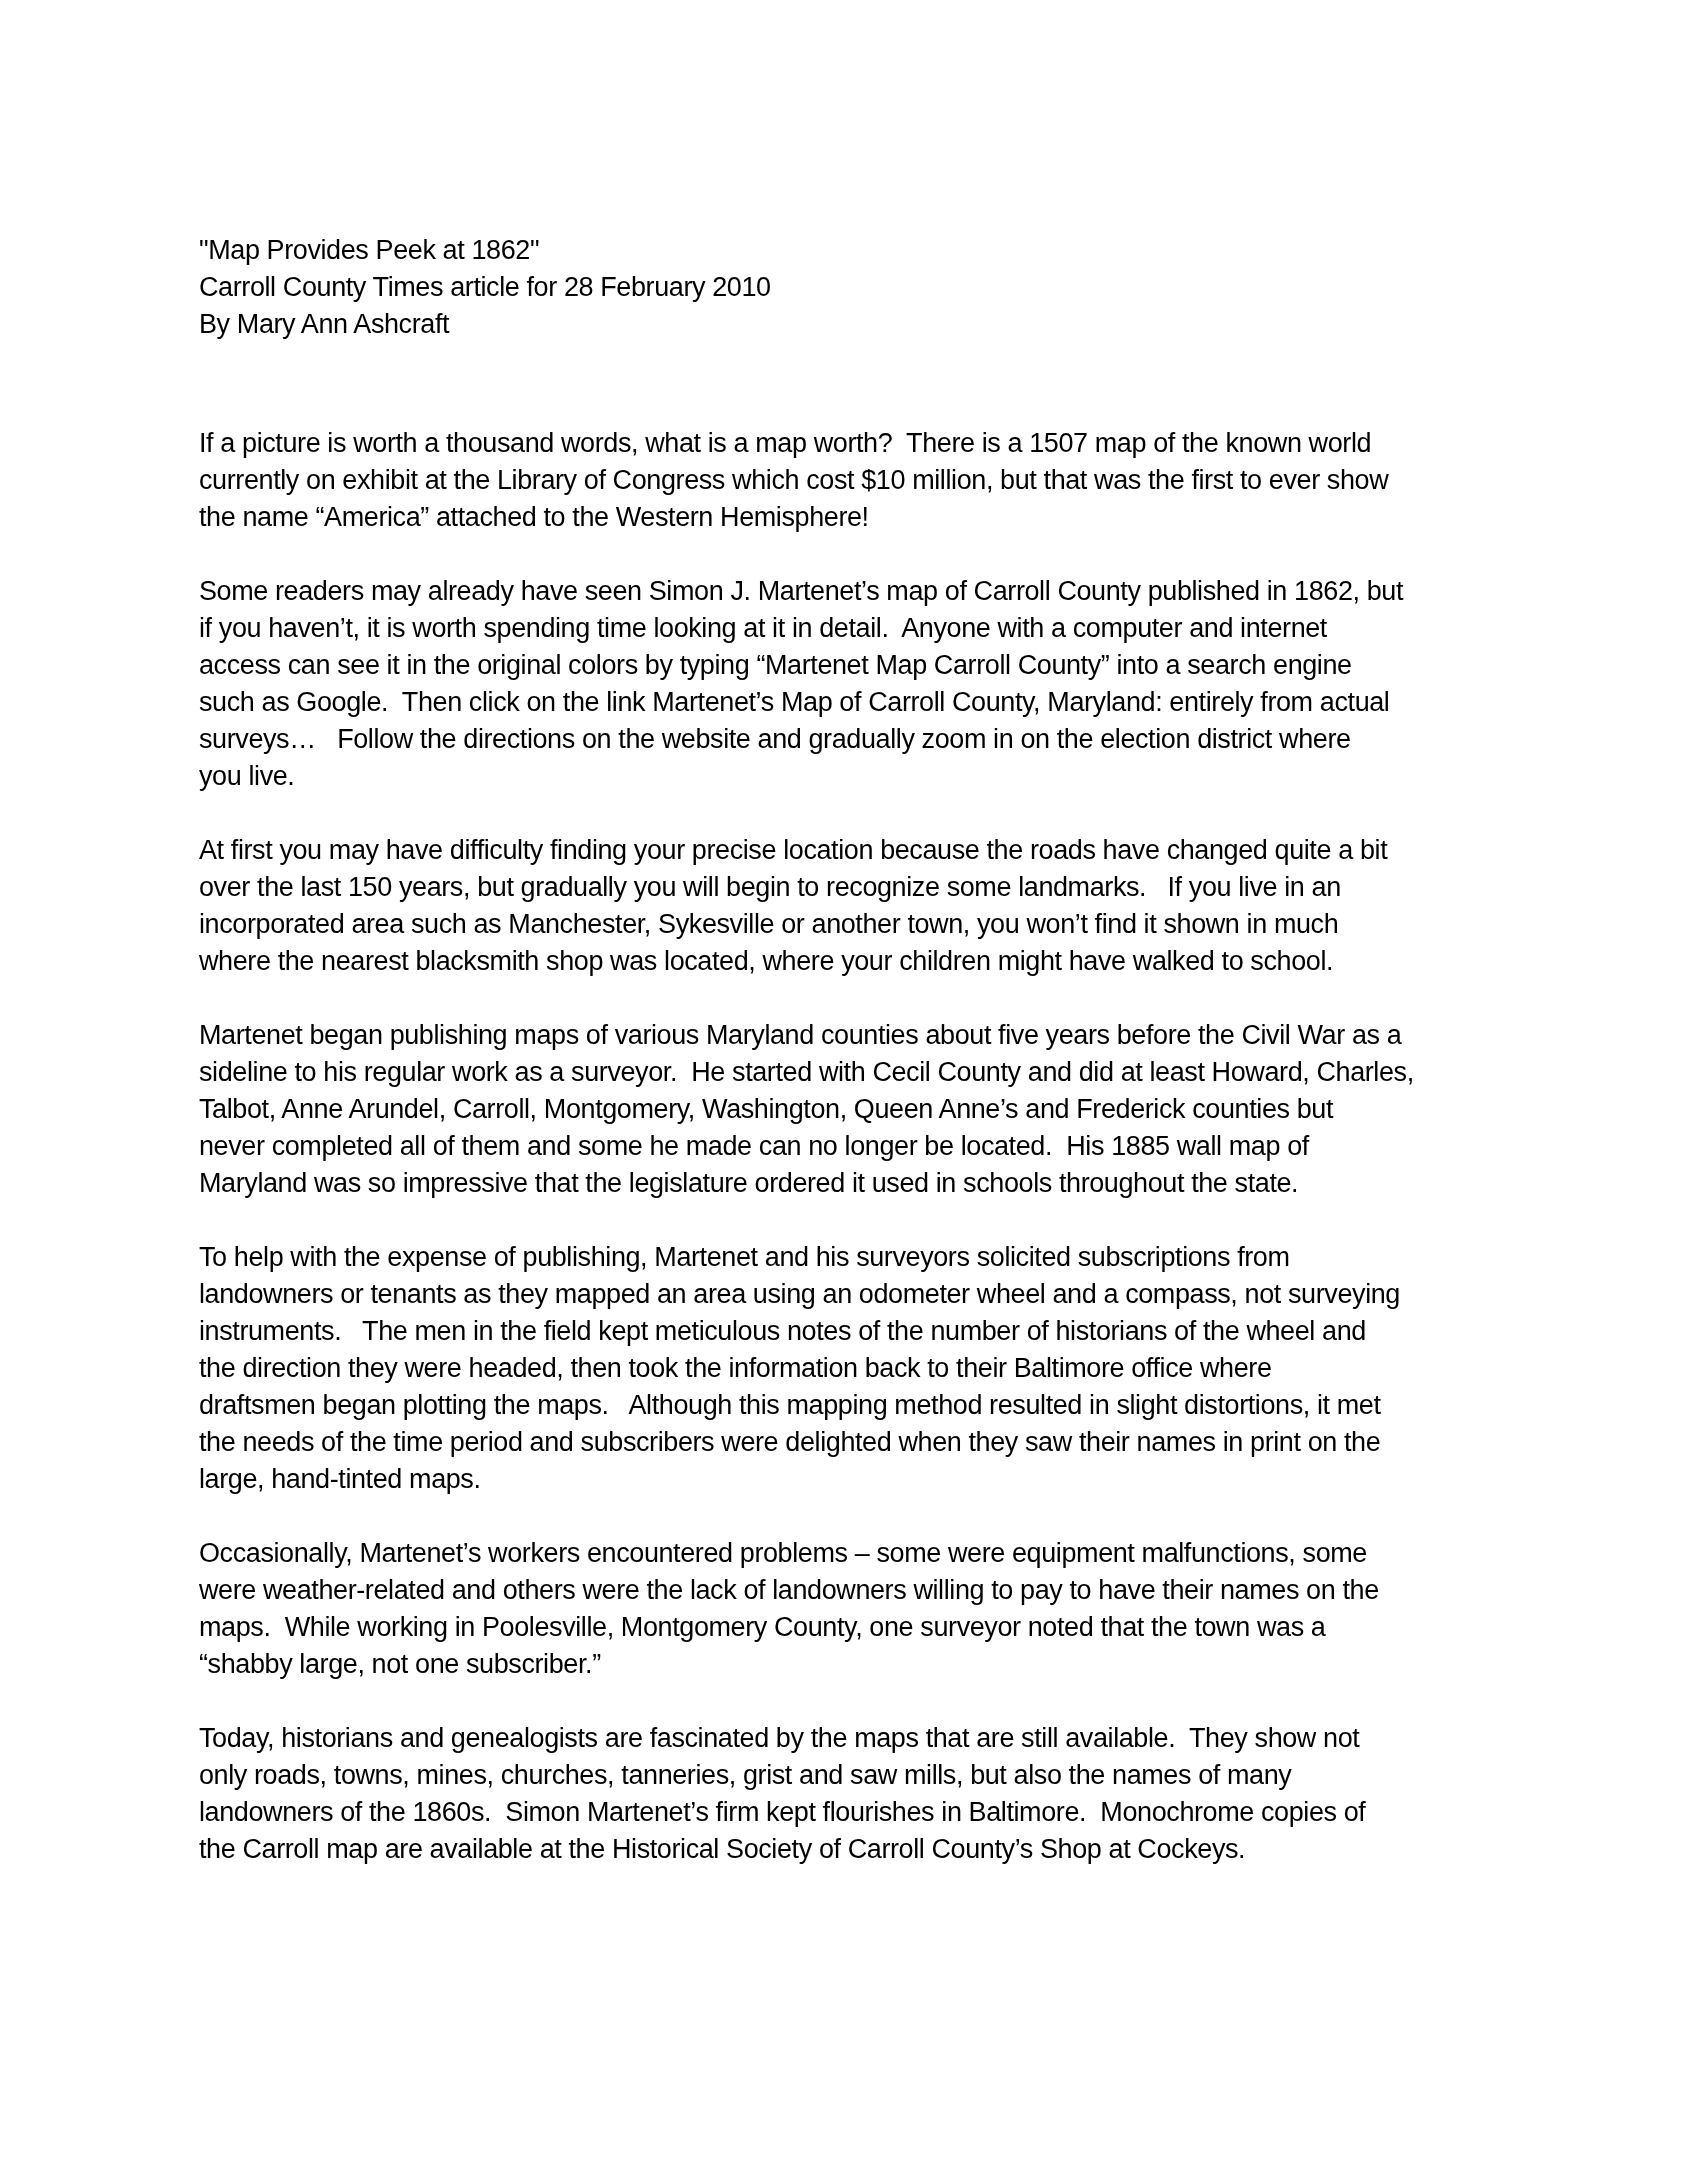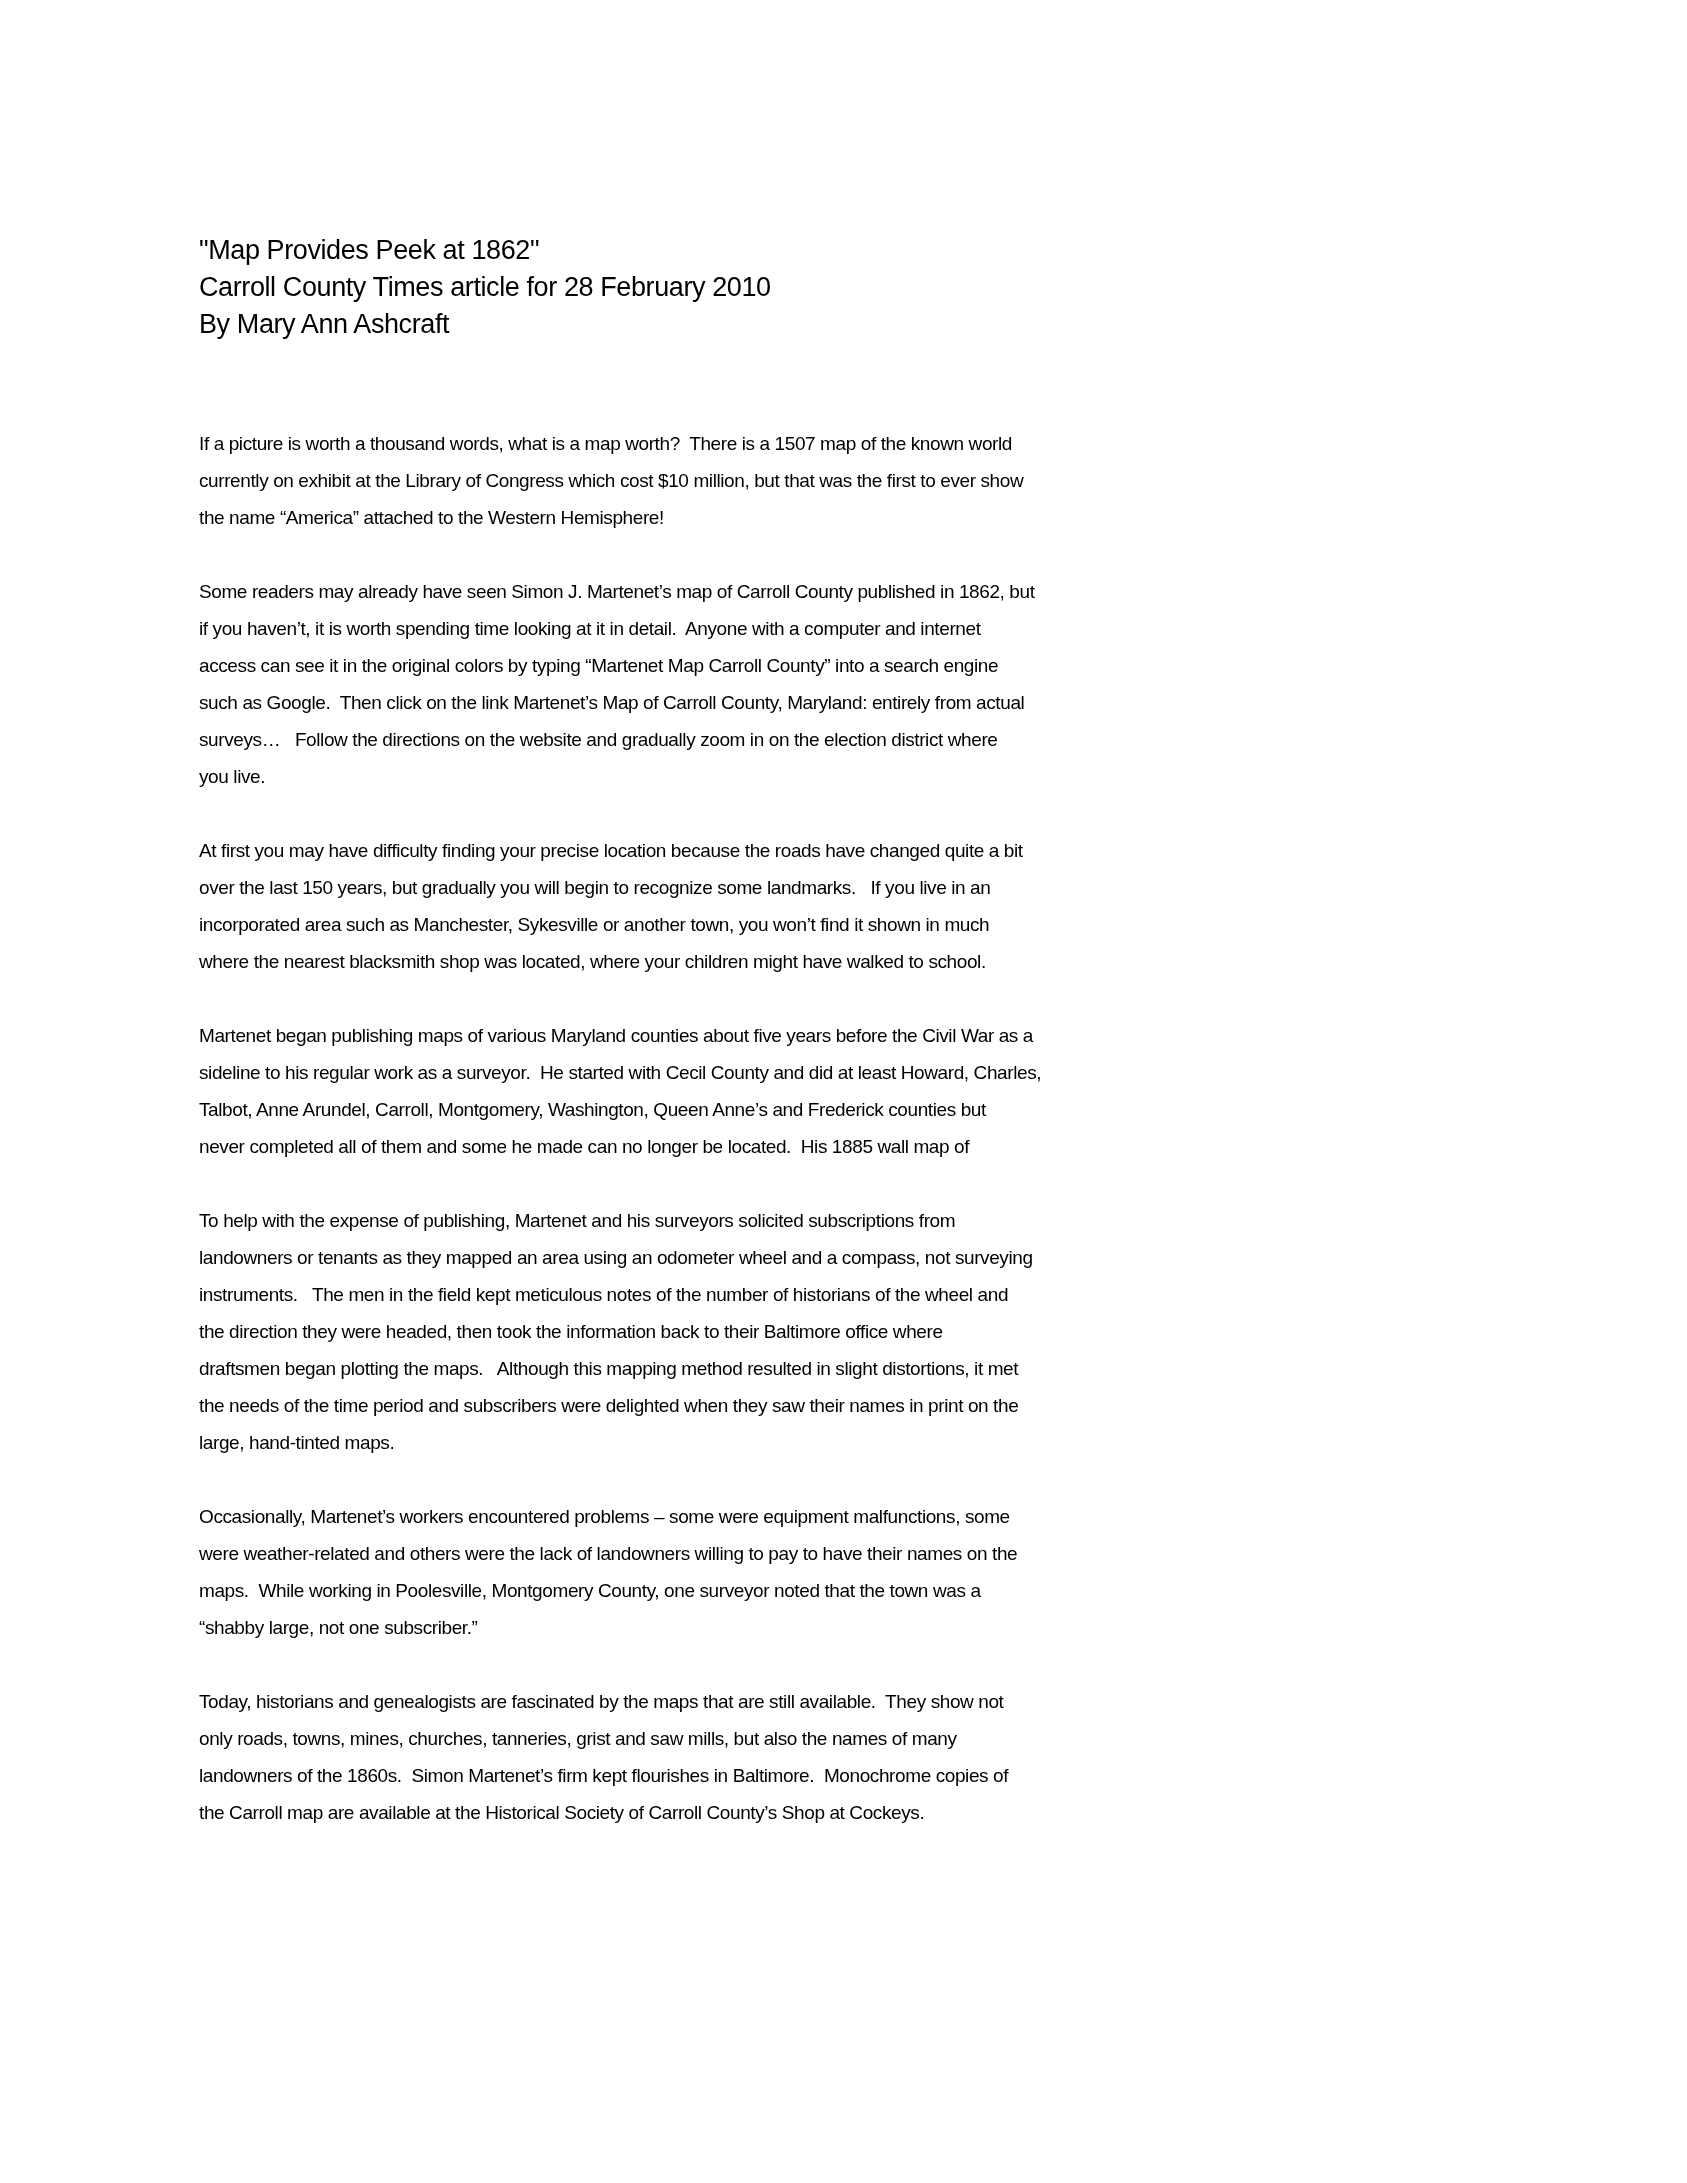--- a/index.html
+++ b/index.html
@@ -28,21 +28,21 @@
       white-space: nowrap;
       letter-spacing: -0.4px;
     }
     .header-block {
       margin-bottom: 82px;
     }
     .para {
       margin: 0 0 37px 0;
     }
     .line {
-      font-size: 19px;
+      font-size: 27px;
       line-height: 37px;
       height: 37px;
       white-space: pre;
       letter-spacing: -0.4px;
     }
   </style>
 </head>
 <body>
 
 <div class="page">
@@ -72,20 +72,21 @@
     <div class="line">over the last 150 years, but gradually you will begin to recognize some landmarks.   If you live in an</div>
     <div class="line">incorporated area such as Manchester, Sykesville or another town, you won’t find it shown in much</div>
     <div class="line">where the nearest blacksmith shop was located, where your children might have walked to school.</div>
   </div>
 
   <div class="para">
     <div class="line">Martenet began publishing maps of various Maryland counties about five years before the Civil War as a</div>
     <div class="line">sideline to his regular work as a surveyor.  He started with Cecil County and did at least Howard, Charles,</div>
     <div class="line">Talbot, Anne Arundel, Carroll, Montgomery, Washington, Queen Anne’s and Frederick counties but</div>
     <div class="line">never completed all of them and some he made can no longer be located.  His 1885 wall map of</div>
+    <div class="line">Maryland was so impressive that the legislature ordered it used in schools throughout the state.</div>
   </div>
 
   <div class="para">
     <div class="line">To help with the expense of publishing, Martenet and his surveyors solicited subscriptions from</div>
     <div class="line">landowners or tenants as they mapped an area using an odometer wheel and a compass, not surveying</div>
     <div class="line">instruments.   The men in the field kept meticulous notes of the number of historians of the wheel and</div>
     <div class="line">the direction they were headed, then took the information back to their Baltimore office where</div>
     <div class="line">draftsmen began plotting the maps.   Although this mapping method resulted in slight distortions, it met</div>
     <div class="line">the needs of the time period and subscribers were delighted when they saw their names in print on the</div>
     <div class="line">large, hand-tinted maps.</div>

